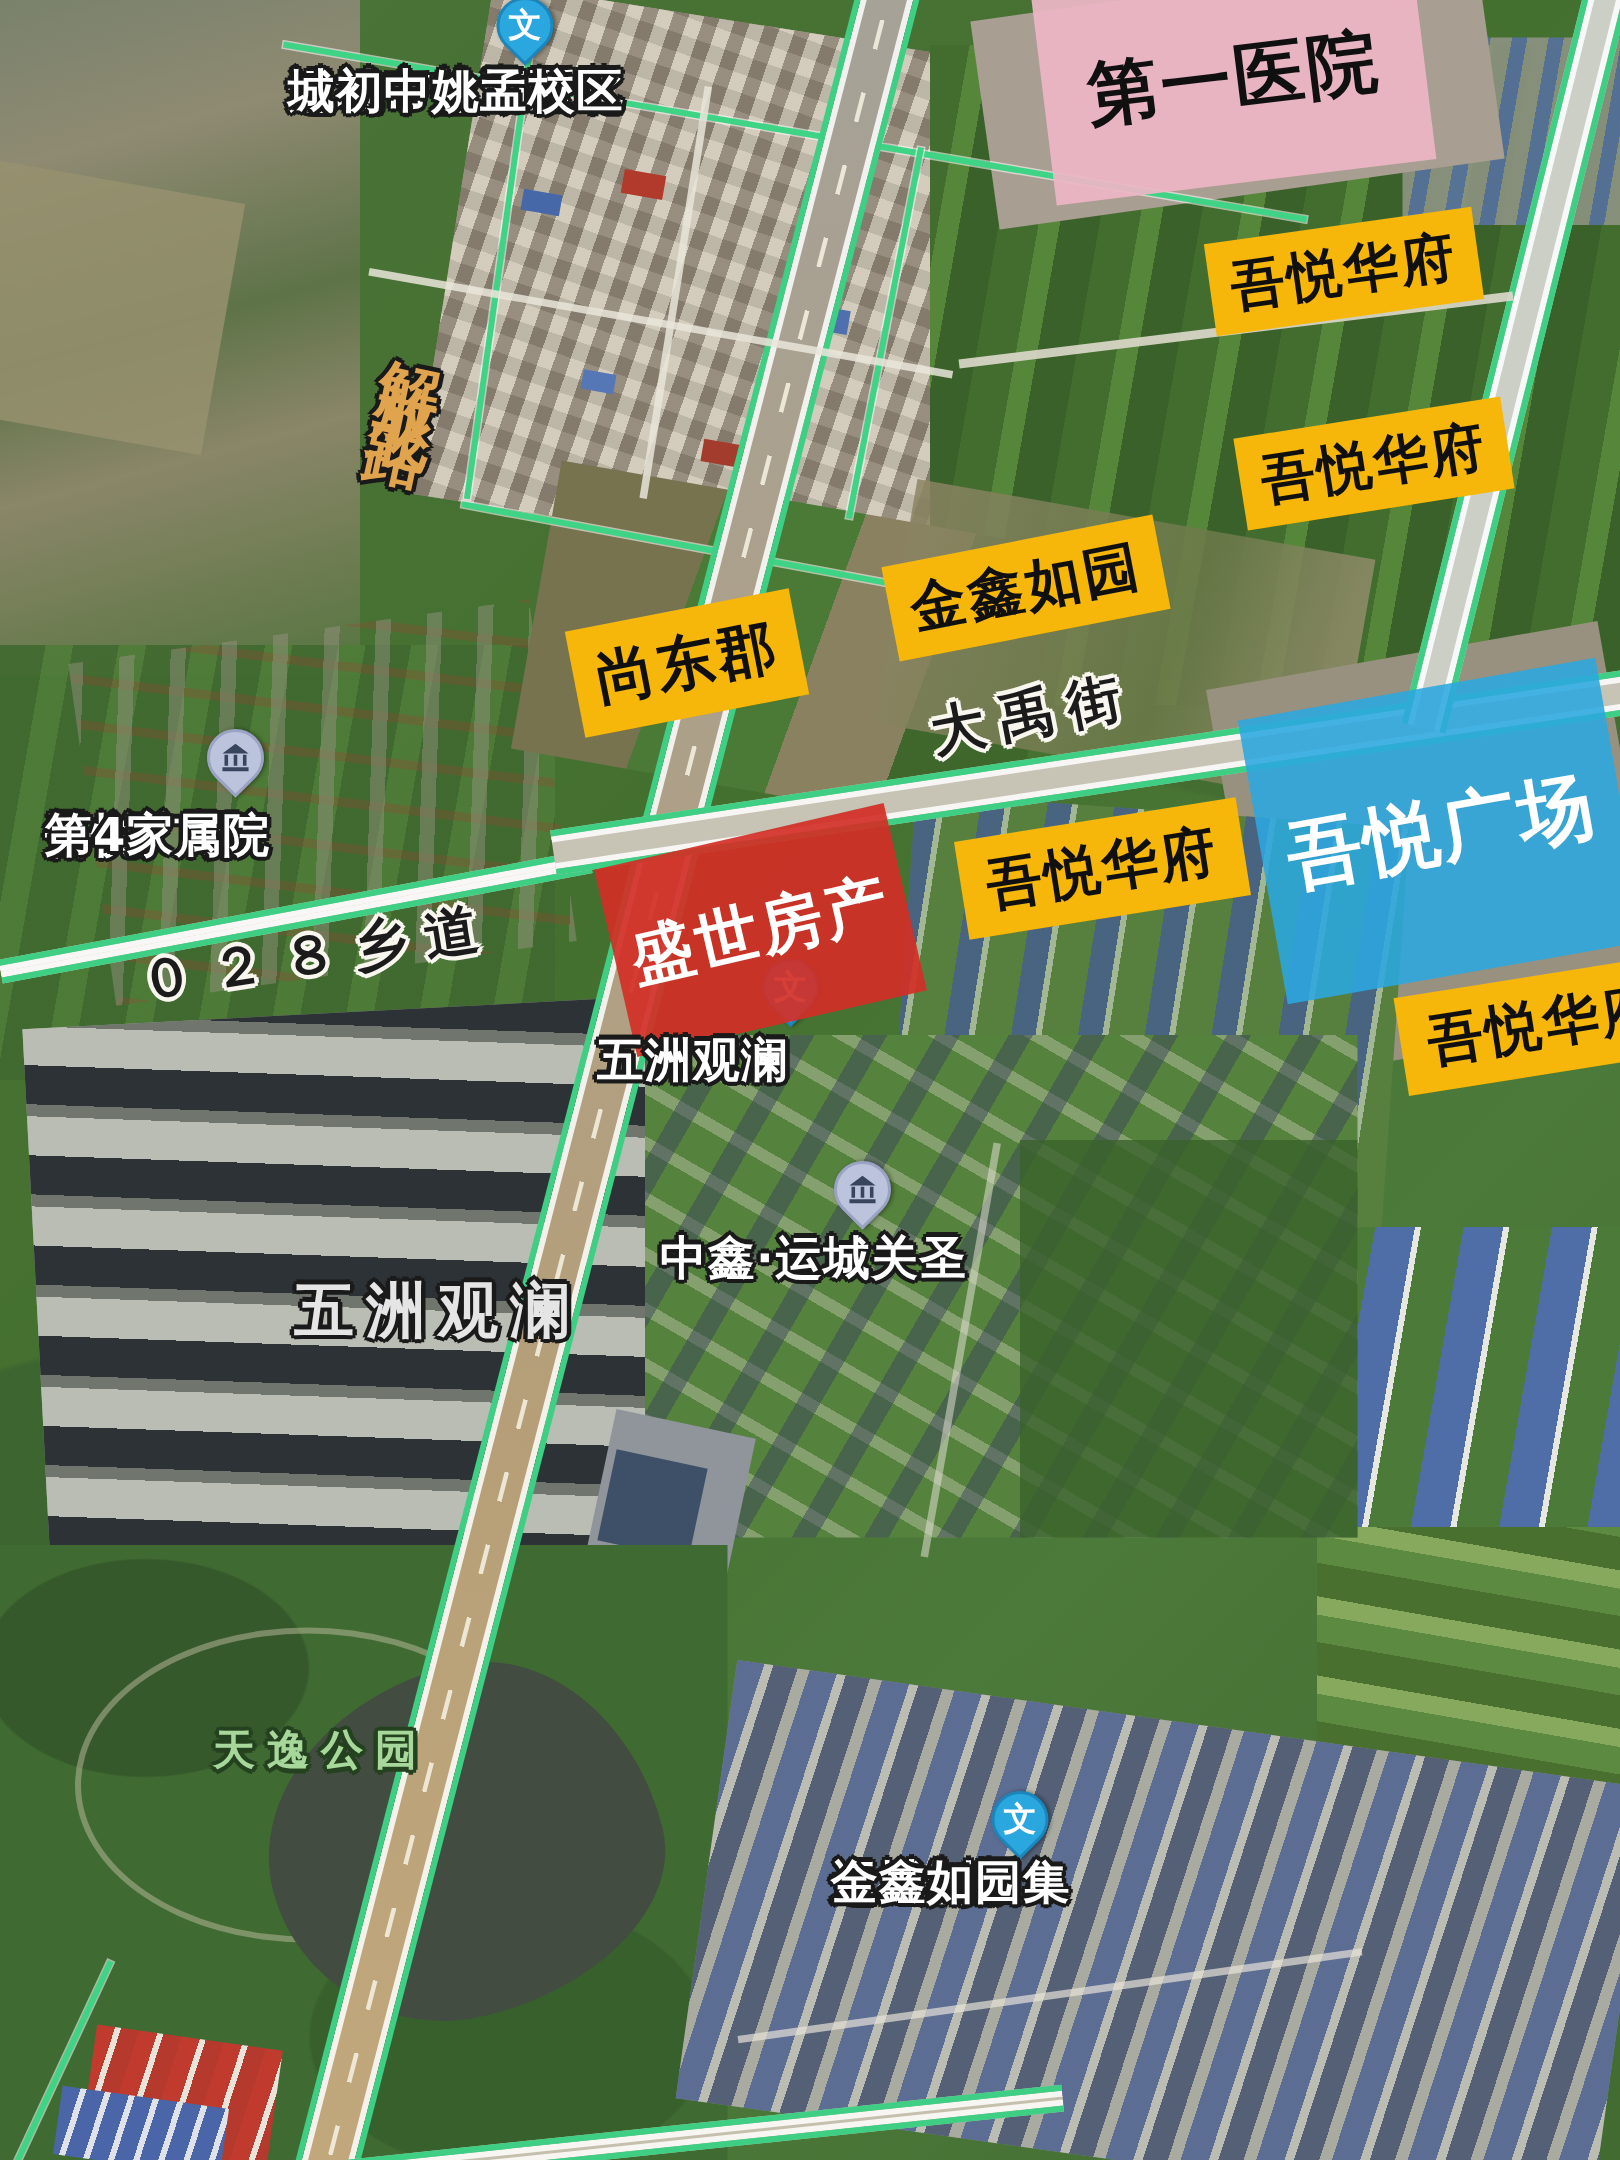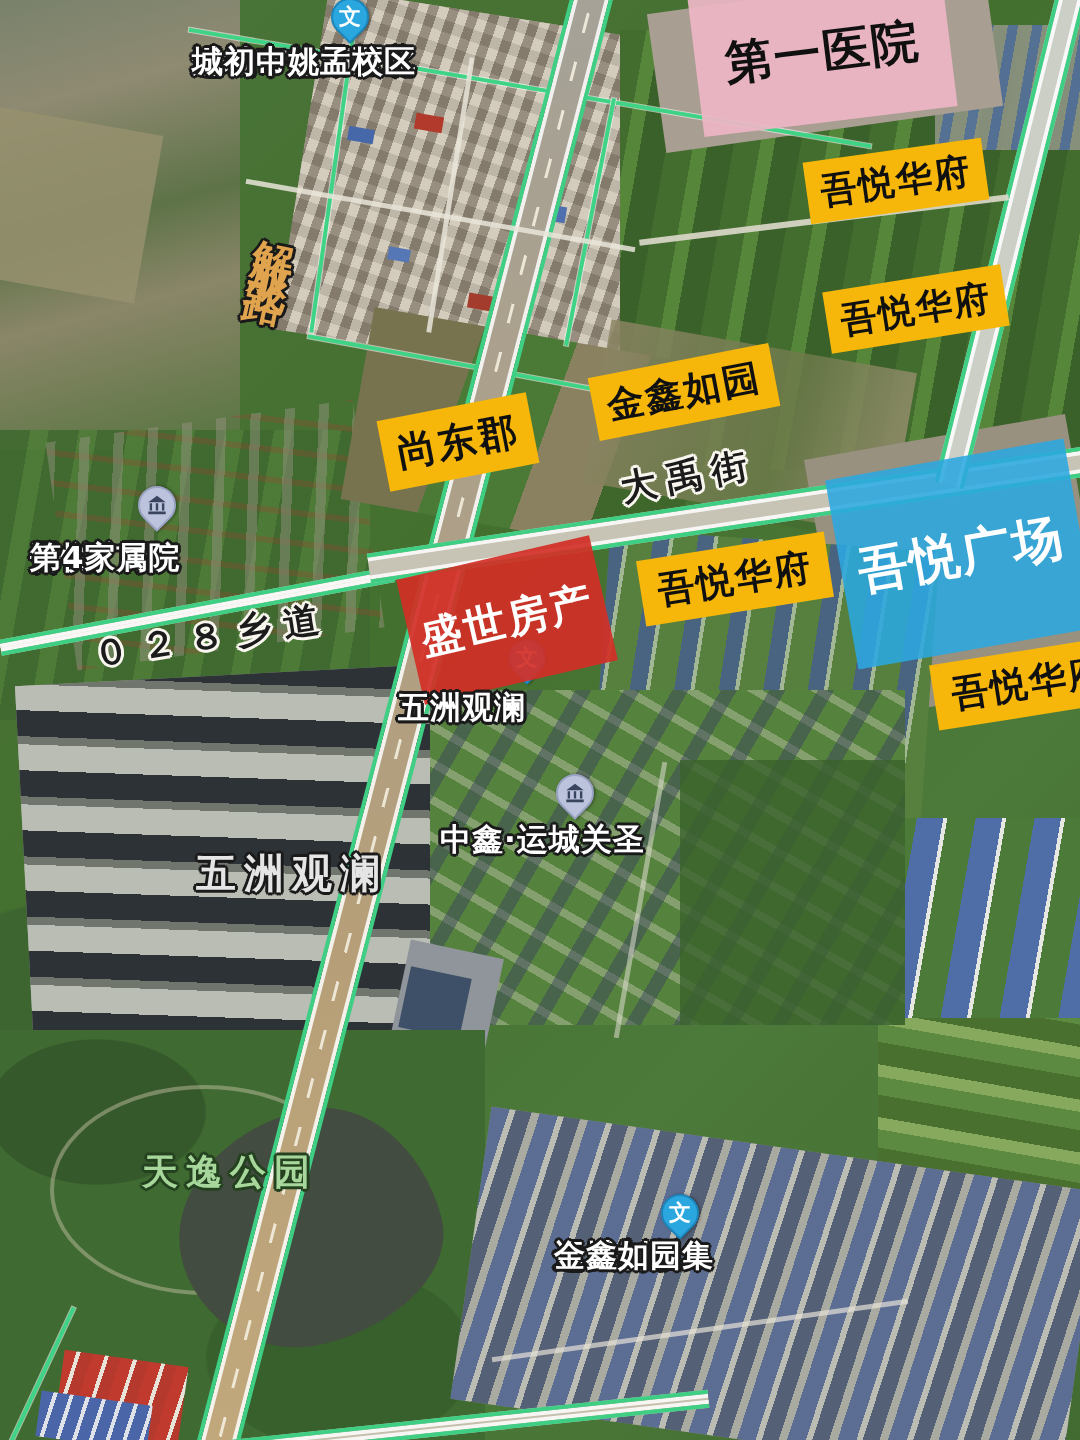--- a/index.html
+++ b/index.html
@@ -128,21 +128,21 @@
   .pl5{left:554px;top:1238px;width:260px;}
 
   
   .rl1{left:250px;top:210px;writing-mode:vertical-rl;text-orientation:upright;
     font-size:42px;font-weight:800;color:#e0a34e;letter-spacing:14px;transform:rotate(12deg);z-index:30;}
   .rl2{left:620px;top:452px;font-size:36px;font-weight:800;color:#1b1b1b;letter-spacing:10px;transform:rotate(-11deg);z-index:30;white-space:nowrap;}
   .rl3{left:92px;top:612px;font-size:36px;font-weight:800;color:#1b1b1b;letter-spacing:12px;transform:rotate(-9deg);z-index:30;white-space:nowrap;}
   .al{color:#e5e5e5;font-weight:800;white-space:nowrap;z-index:30;}
   .al1{left:196px;top:846px;font-size:40px;letter-spacing:8px;}
   .al2{left:580px;top:1062px;font-size:38px;letter-spacing:6px;}
-  .al3{left:142px;top:1148px;font-size:36px;letter-spacing:8px;color:#a8d79b;
+  .al3{left:142px;top:1148px;font-size:28px;letter-spacing:8px;color:#a8d79b;
     text-shadow:3px 0 0 #24421f,-3px 0 0 #24421f,0 3px 0 #24421f,0 -3px 0 #24421f,2px 2px 0 #24421f,-2px -2px 0 #24421f,-2px 2px 0 #24421f,2px -2px 0 #24421f;}
 </style>
 </head>
 <body>
 
 <div id="stage">
 
   <div class="t base"></div>
   <div class="t p01"></div>
   <div class="t p02"></div>

